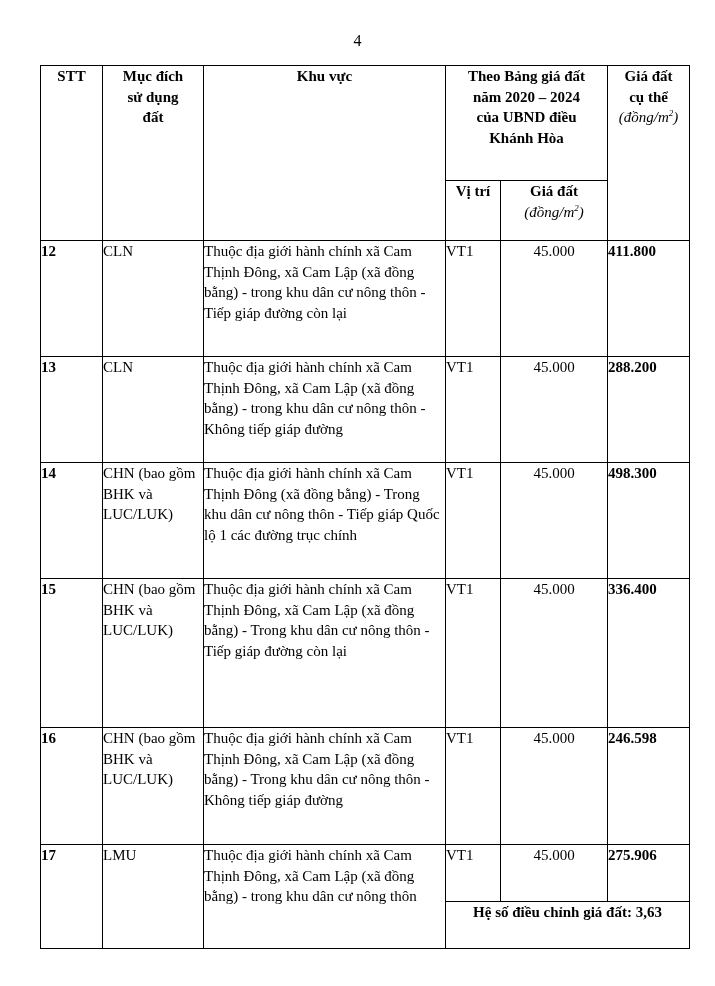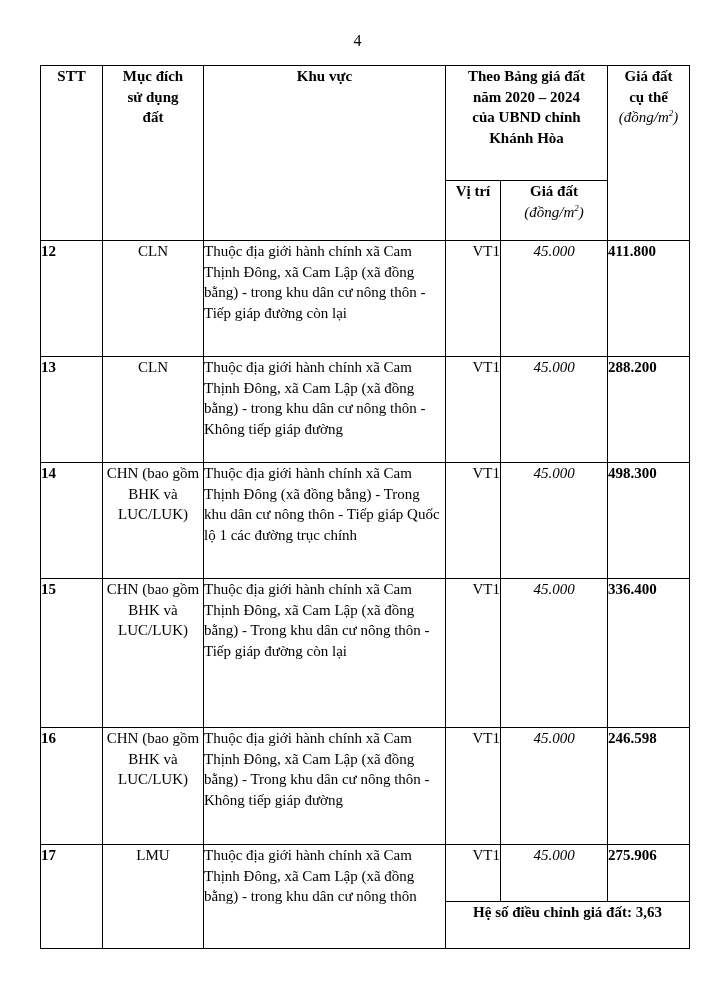--- a/index.html
+++ b/index.html
@@ -14,24 +14,24 @@
   .hdr th { padding-top: 6px; }
   .c-stt { width: 62px; }
   .c-purpose { width: 101px; }
   .c-area { width: 242px; }
   .c-pos { width: 55px; }
   .c-price { width: 107px; }
   .c-specific { width: 82px; }
   .row-head-main { height: 115px; margin-top: 19px; }
   .row-head-sub { height: 60px; }
   td.stt { font-weight: bold; padding-top: 6px; }
-  td.purpose { text-align: center; padding-top: 6px; }
+  td.purpose { text-align: left; padding-top: 6px; }
   td.area { text-align: left; padding: 6px 8px 4px 12px; }
-  td.pos { text-align: right; padding-top: 6px; }
-  td.price { text-align: center; padding-top: 6px; font-style: italic; }
+  td.pos { text-align: left; padding-top: 6px; }
+  td.price { text-align: center; padding-top: 6px; }
   td.specific { font-weight: bold; padding-top: 6px; }
   .unit { font-weight: normal; font-style: italic; }
   sup { font-size: 9px; line-height: 0; }
   td.coef { text-align: center; font-weight: bold; padding-top: 8px; }
   .r12 { height: 116px; } .r13 { height: 106px; } .r14 { height: 116px; padding-left: 38px; }
   .r15 { height: 149px; } .r16 { height: 117px; }
   .r17a { height: 57px; } .r17b { height: 47px; }
 </style>
 </head>
 <body>
@@ -48,21 +48,21 @@
       <col class="c-specific">
   </colgroup>
   <tbody>
       <tr class="hdr row-head-main">
     <th rowspan="2">STT</th>
     <th rowspan="2">
       <span>Mục đích</span><br><span>sử dụng</span><br><span>đất</span>
     </th>
     <th rowspan="2">Khu vực</th>
     <th colspan="2">
-      <span>Theo Bảng giá đất</span><br><span>năm 2020 – 2024</span><br><span>của UBND chỉnh</span><br><span>Khánh Hòa</span>
+      <span>Theo Bảng giá đất</span><br><span>năm 2020 – 2024</span><br><span>của UBND điều</span><br><span>Khánh Hòa</span>
     </th>
     <th rowspan="2">
       <span>Giá đất</span><br><span>cụ thể</span><br>
       <span class="unit"><span>(đồng/m</span><sup>2</sup><span>)</span></span>
     </th>
   </tr>
   <tr class="hdr row-head-sub">
     <th>Vị trí</th>
     <th>
       <span>Giá đất</span><br>

